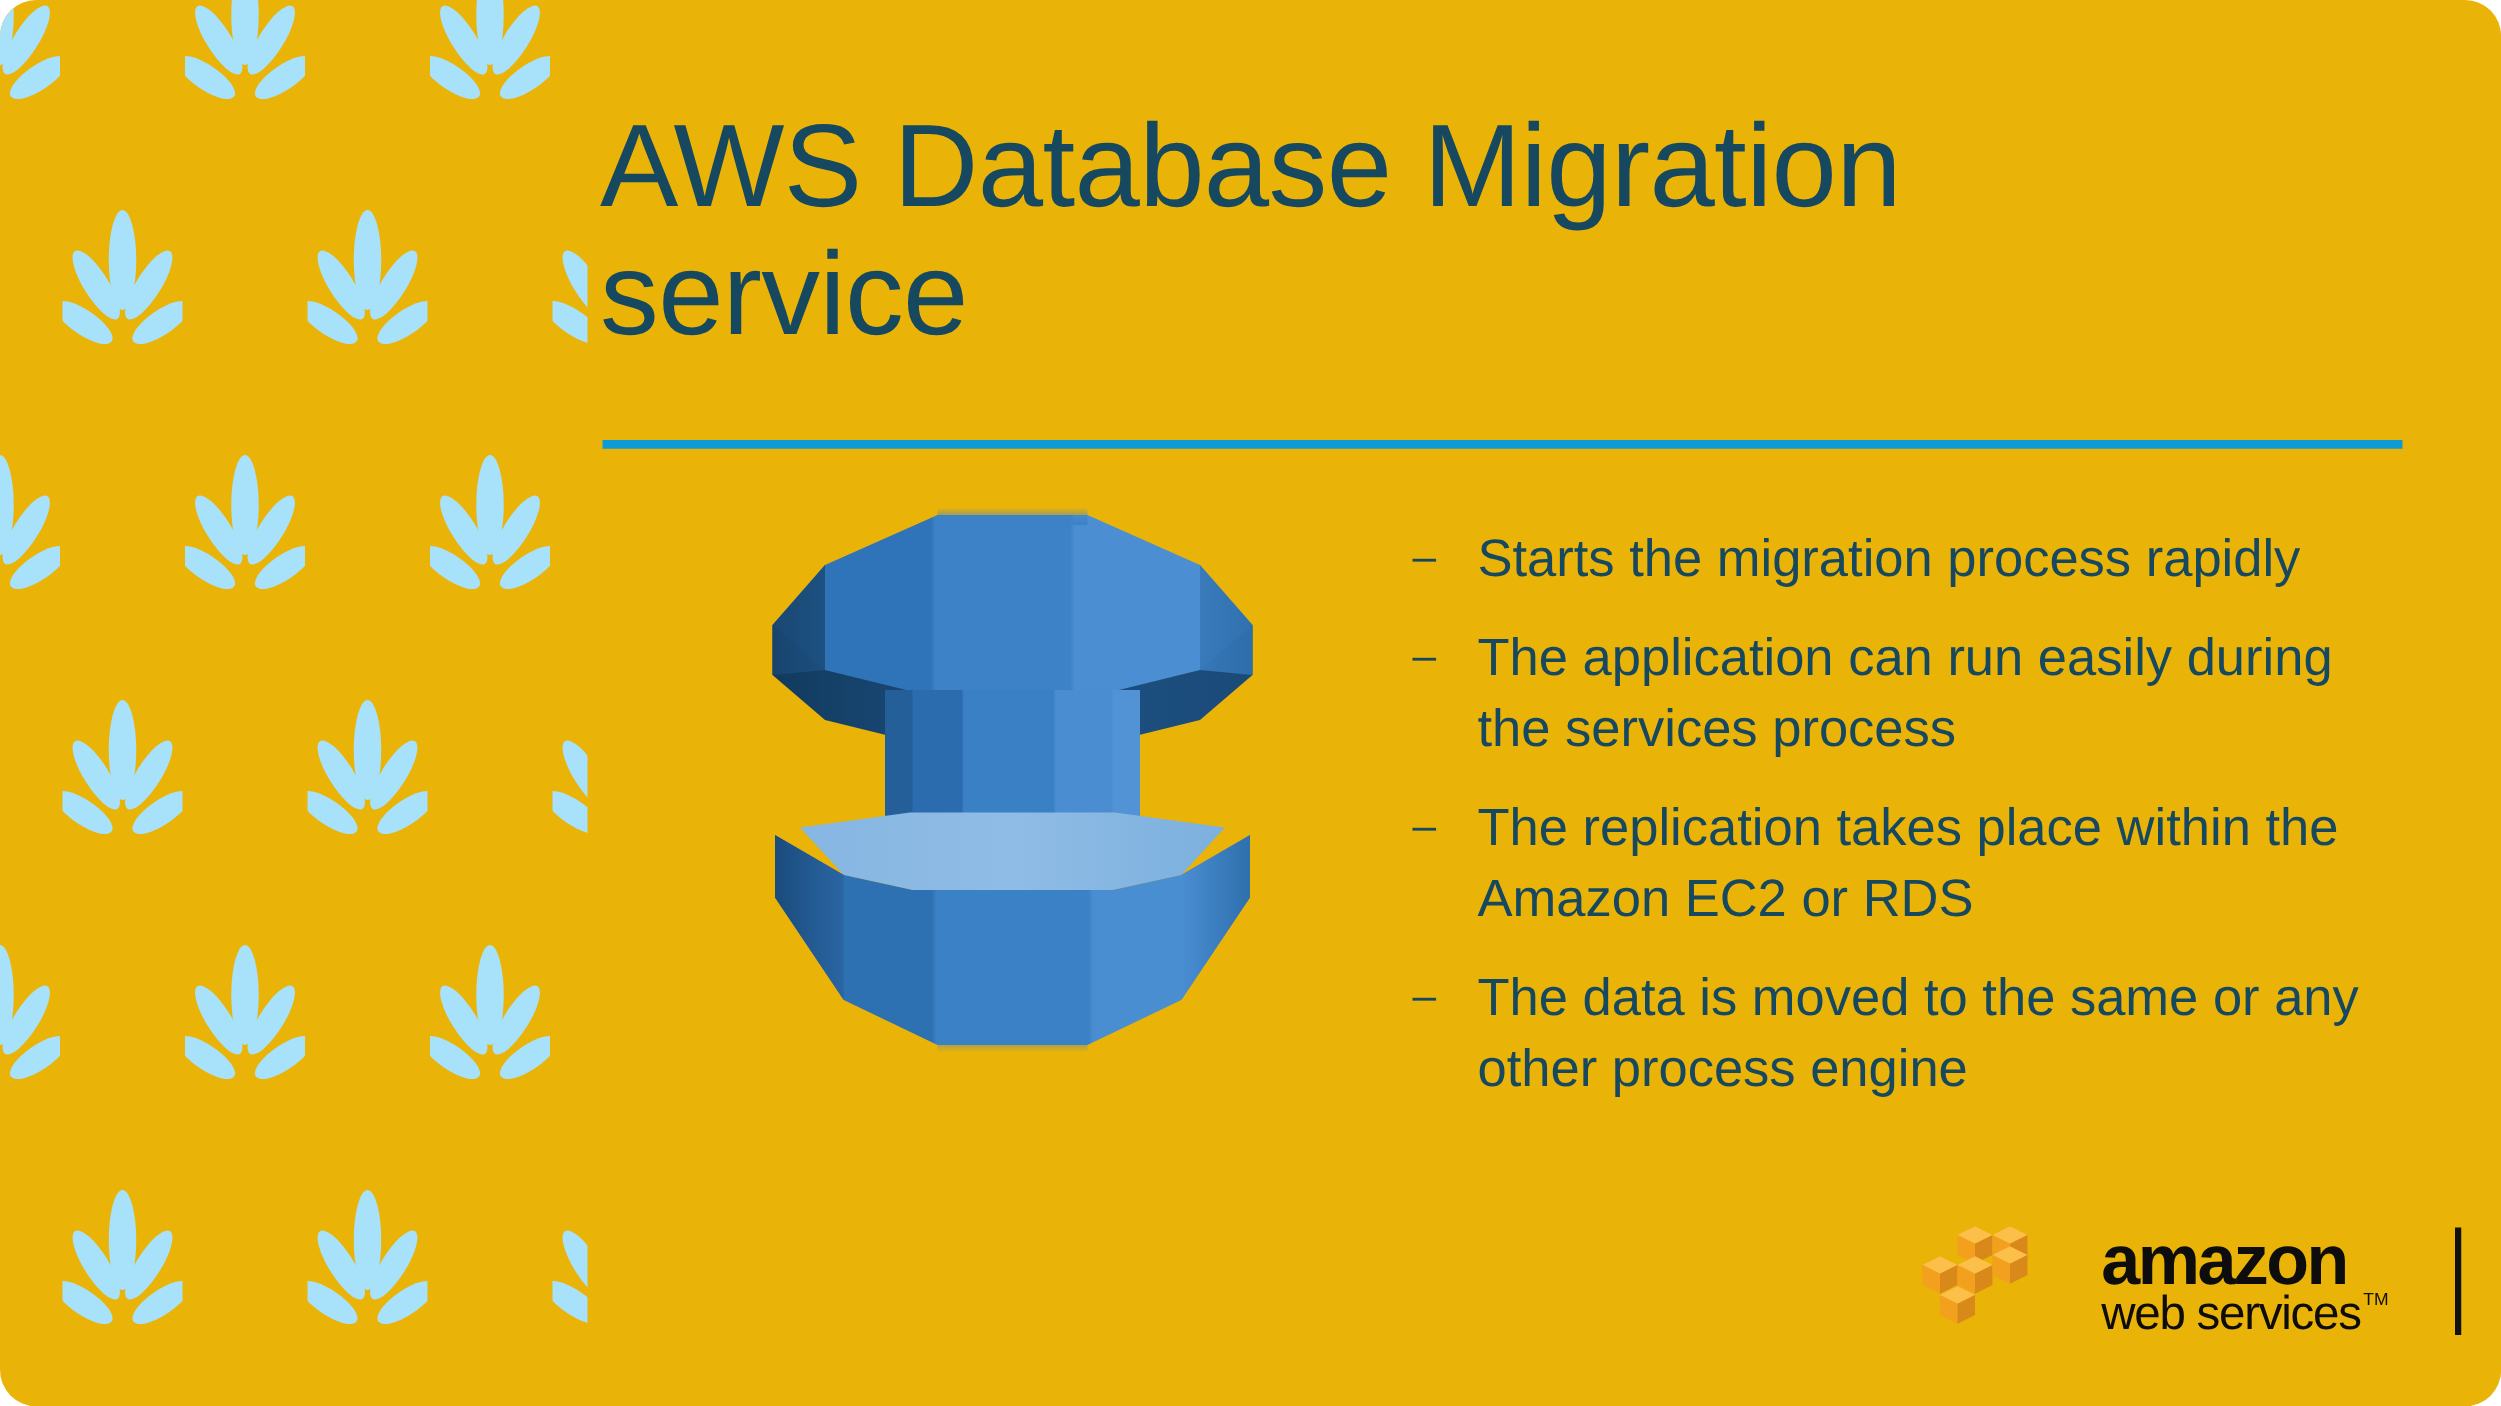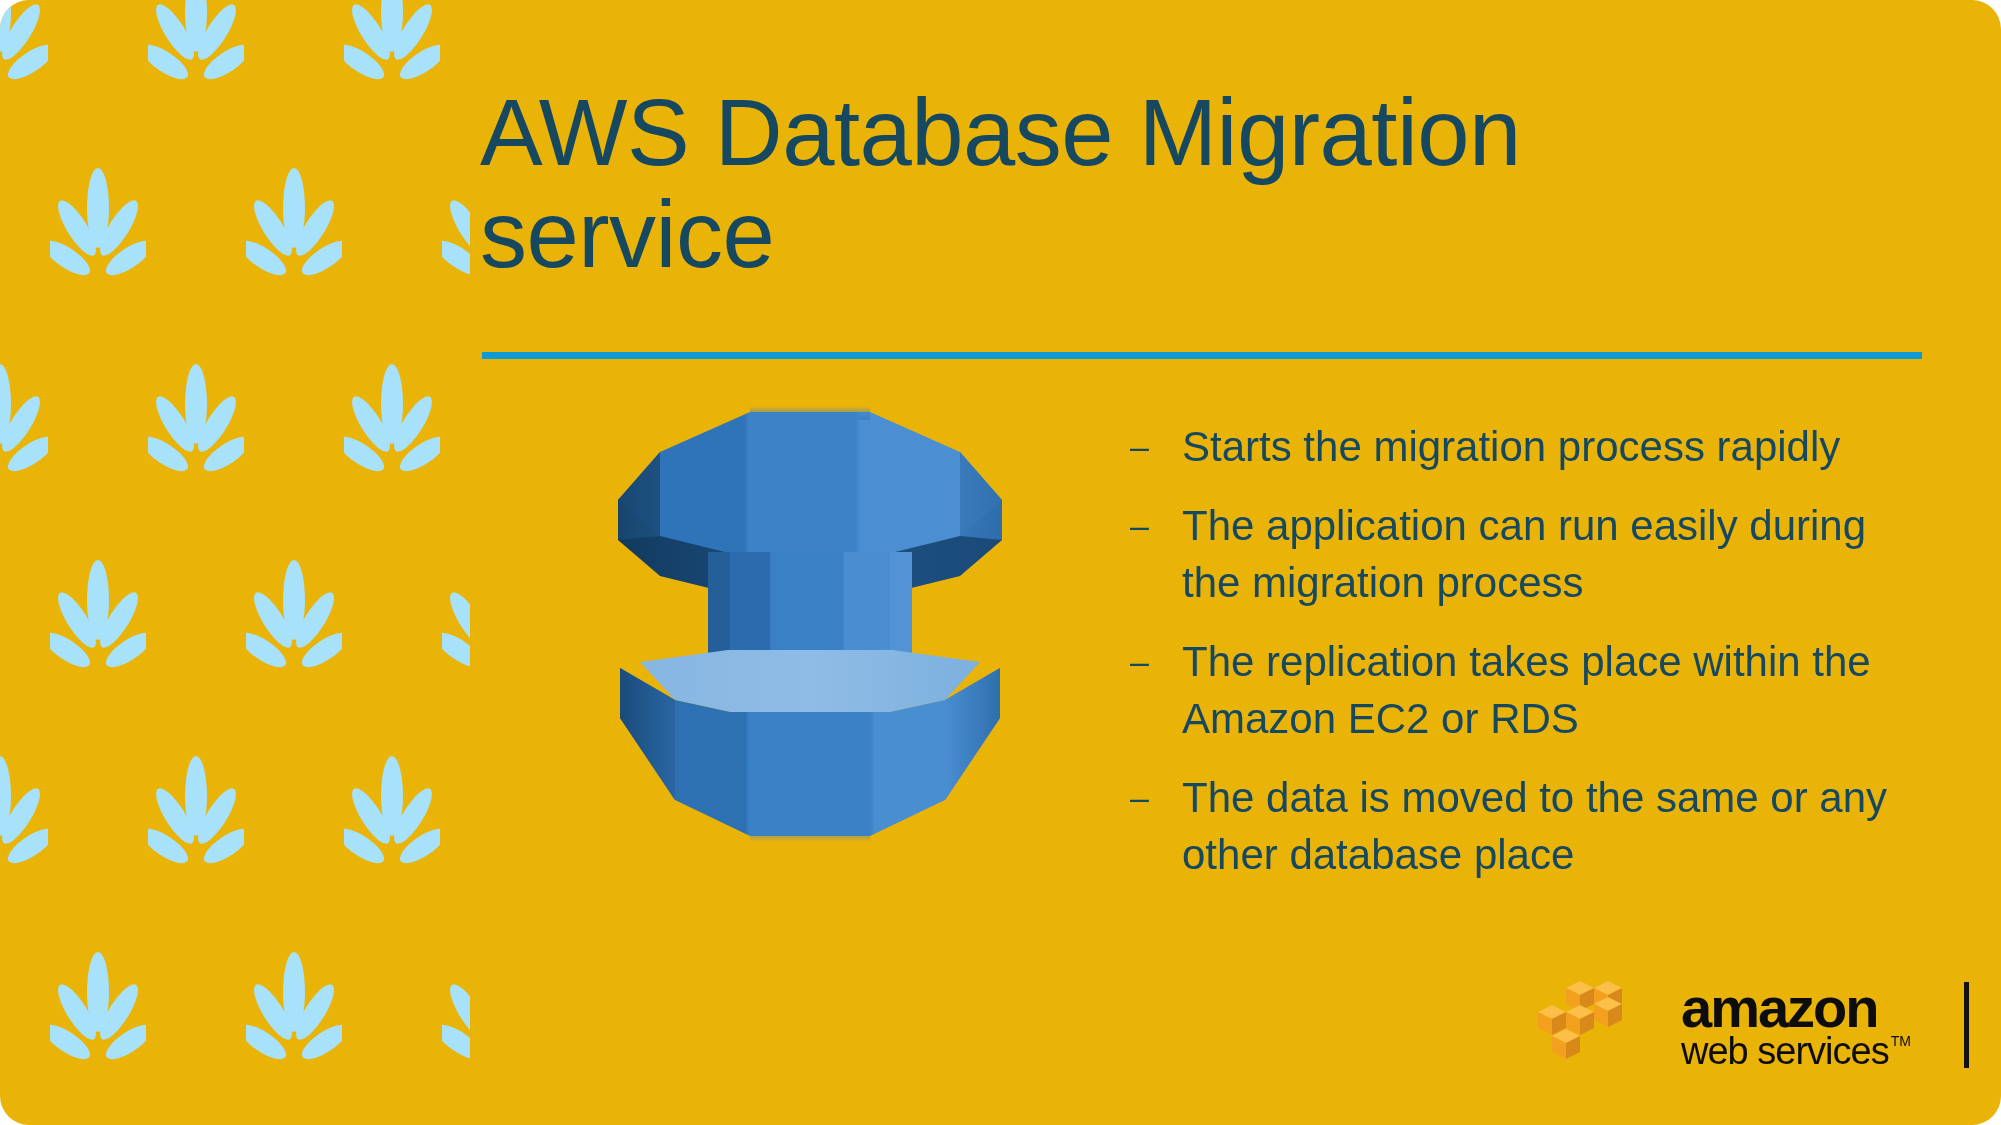--- a/index.html
+++ b/index.html
@@ -113,21 +113,21 @@
   #amazon-text{
     font-family:"Liberation Sans", sans-serif;
     font-weight:700;
     font-size:56px;
     color:#0d0d0d;
     letter-spacing:-2px;
     margin-bottom:-4px;
   }
   #webservices-row{
     display:flex;
-    align-items:center;
+    align-items:flex-start;
   }
   #webservices-text{
     font-family:"Liberation Sans", sans-serif;
     font-weight:400;
     font-size:38px;
     color:#0d0d0d;
     letter-spacing:-1px;
   }
   #tm-mark{
     font-family:"Liberation Sans", sans-serif;
@@ -386,29 +386,29 @@
     </svg>
   </div>
 
   <div id="bullet-list">
     <div class="bullet-item">
       <span class="bullet-marker">–</span>
       <span class="bullet-text">Starts the migration process rapidly</span>
     </div>
     <div class="bullet-item">
       <span class="bullet-marker">–</span>
-      <span class="bullet-text">The application can run easily during the migration process</span>
+      <span class="bullet-text">The application can run easily during the services process</span>
     </div>
     <div class="bullet-item">
       <span class="bullet-marker">–</span>
       <span class="bullet-text">The replication takes place within the Amazon EC2 or RDS</span>
     </div>
     <div class="bullet-item">
       <span class="bullet-marker">–</span>
-      <span class="bullet-text">The data is moved to the same or any other database place</span>
+      <span class="bullet-text">The data is moved to the same or any other process engine</span>
     </div>
   </div>
 
   <div id="aws-ec2-logo">
 
     <div id="aws-cubes">
       <svg viewBox="0 0 108 88" xmlns="http://www.w3.org/2000/svg">
         <defs>
           <g id="cubeShape">
 

